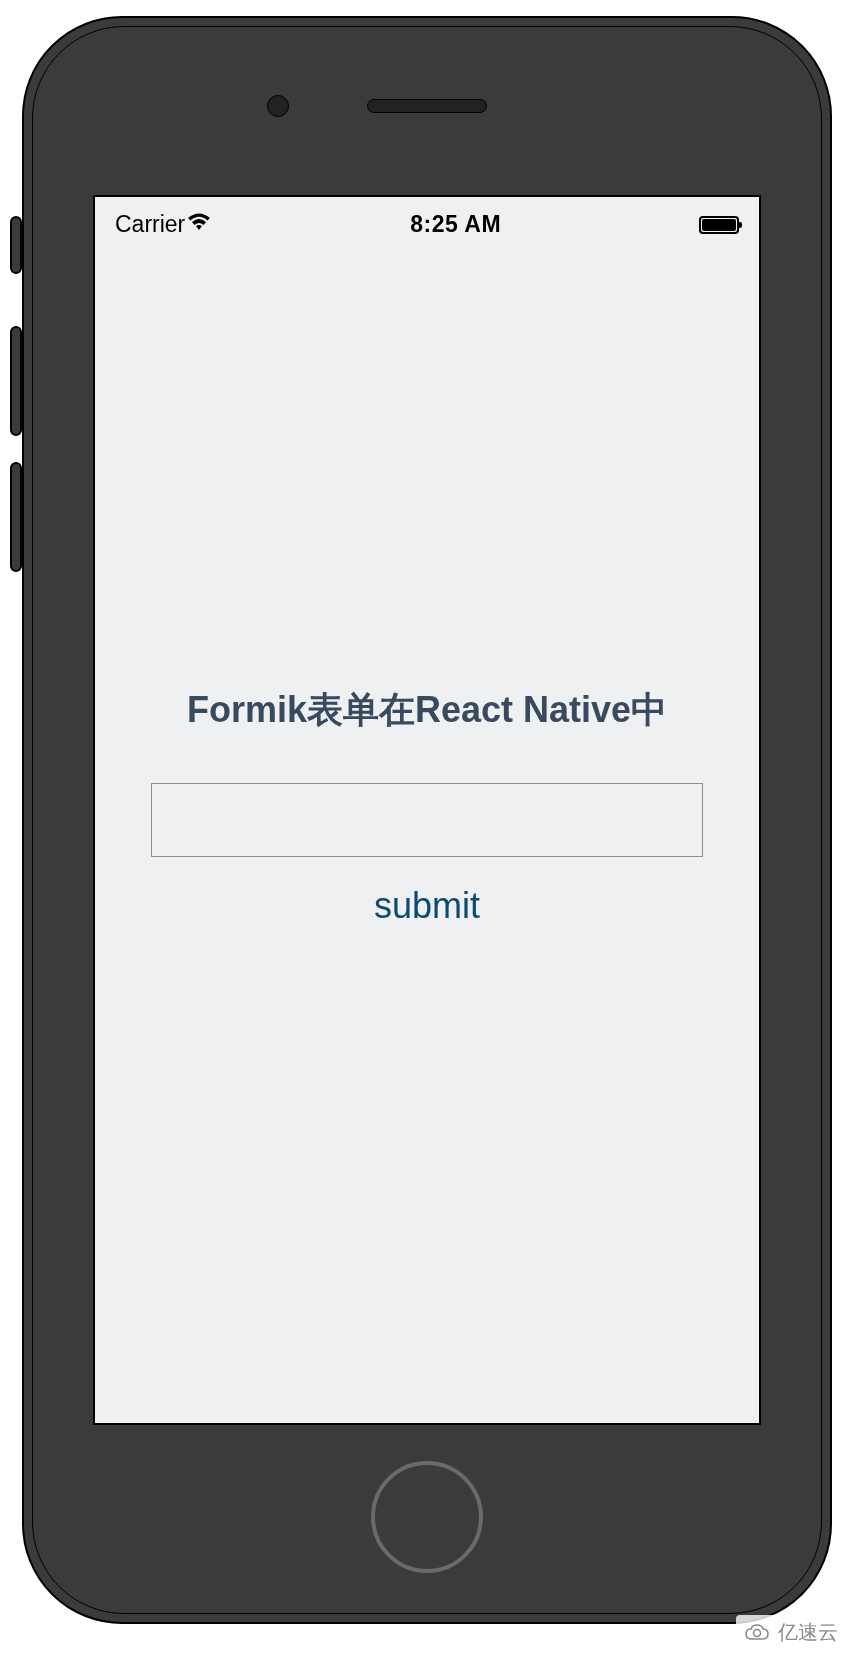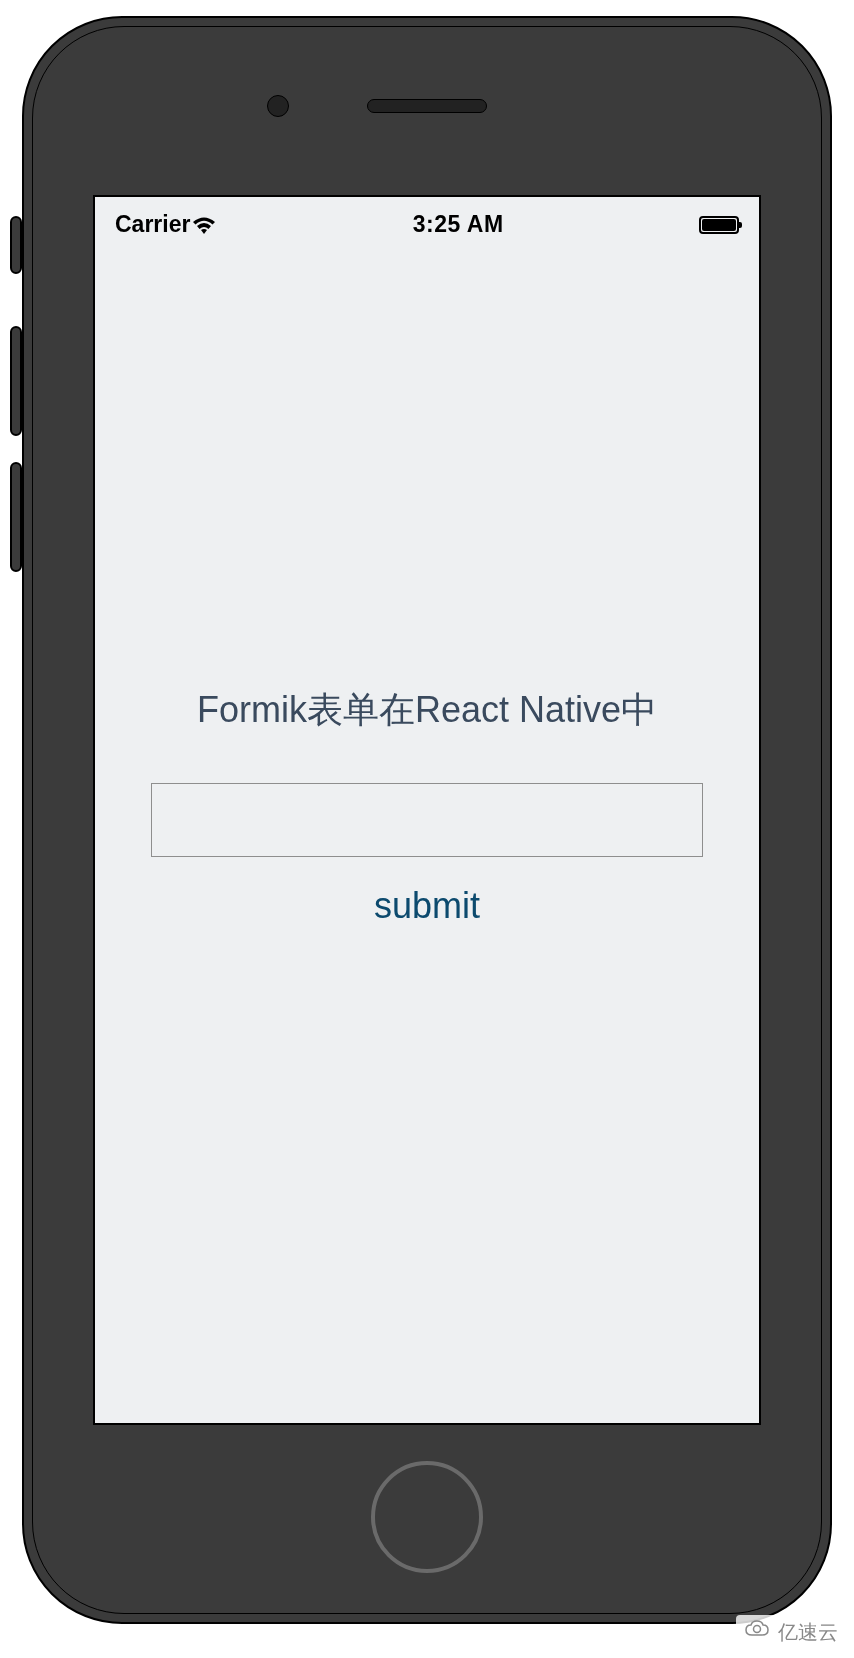--- a/index.html
+++ b/index.html
@@ -104,23 +104,23 @@
       display: flex;
       justify-content: space-between;
       align-items: center;
       padding: 14px 20px 8px 20px;
       font-size: 23px;
       color: #000;
     }
     
     .status-left {
       display: flex;
-      align-items: center;
+      align-items: flex-start;
       gap: 1px;
-      font-weight: 700;
+      font-weight: 400;
     }
     
     .wifi-icon {
       display: inline-block;
       position: relative;
       width: 26px;
       height: 20px;
     }
     
     .status-center {
@@ -171,21 +171,21 @@
       bottom: 0;
       display: flex;
       flex-direction: column;
       justify-content: center;
       align-items: center;
       padding: 0 56px;
     }
     
     .form-title {
       font-size: 36px;
-      font-weight: 400;
+      font-weight: 700;
       color: #3a4a5e;
       margin-bottom: 48px;
       text-align: center;
     }
     
     .form-input {
       width: 100%;
       height: 74px;
       border: 1.5px solid #8e8e8e;
       background: #eef0f2;
@@ -216,20 +216,21 @@
       background: #3b3b3b;
     }
     
     .watermark {
       position: absolute;
       bottom: 8px;
       right: 8px;
       font-size: 20px;
       color: #888;
       display: flex;
+      align-items: center;
       gap: 6px;
       background: rgba(255,255,255,0.8);
       padding: 4px 8px;
       border-radius: 4px;
     }
     
     .watermark-icon {
       width: 28px;
       height: 20px;
       position: relative;
@@ -252,21 +253,21 @@
 
       <div class="status-bar">
         <div class="status-left">
           <span>Carrier</span>
           <span class="wifi-icon">
             <svg viewBox="0 0 26 20" width="26" height="20">
               <path d="M13 18 L10 14 Q13 12 16 14 Z M6 10 Q13 4 20 10 L17.5 13 Q13 9 8.5 13 Z M2 6 Q13 -3 24 6 L21.5 8.5 Q13 1 4.5 8.5 Z" fill="#000"></path>
             </svg>
           </span>
         </div>
-        <div class="status-center">3:25 AM</div>
+        <div class="status-center">8:25 AM</div>
         <div class="status-right">
           <span class="battery-icon">
             <span class="battery-fill"></span>
           </span>
         </div>
       </div>
 
       <div class="content">
         <div class="form-title">Formik表单在React Native中</div>
         <input type="text" class="form-input" value="" style="">

